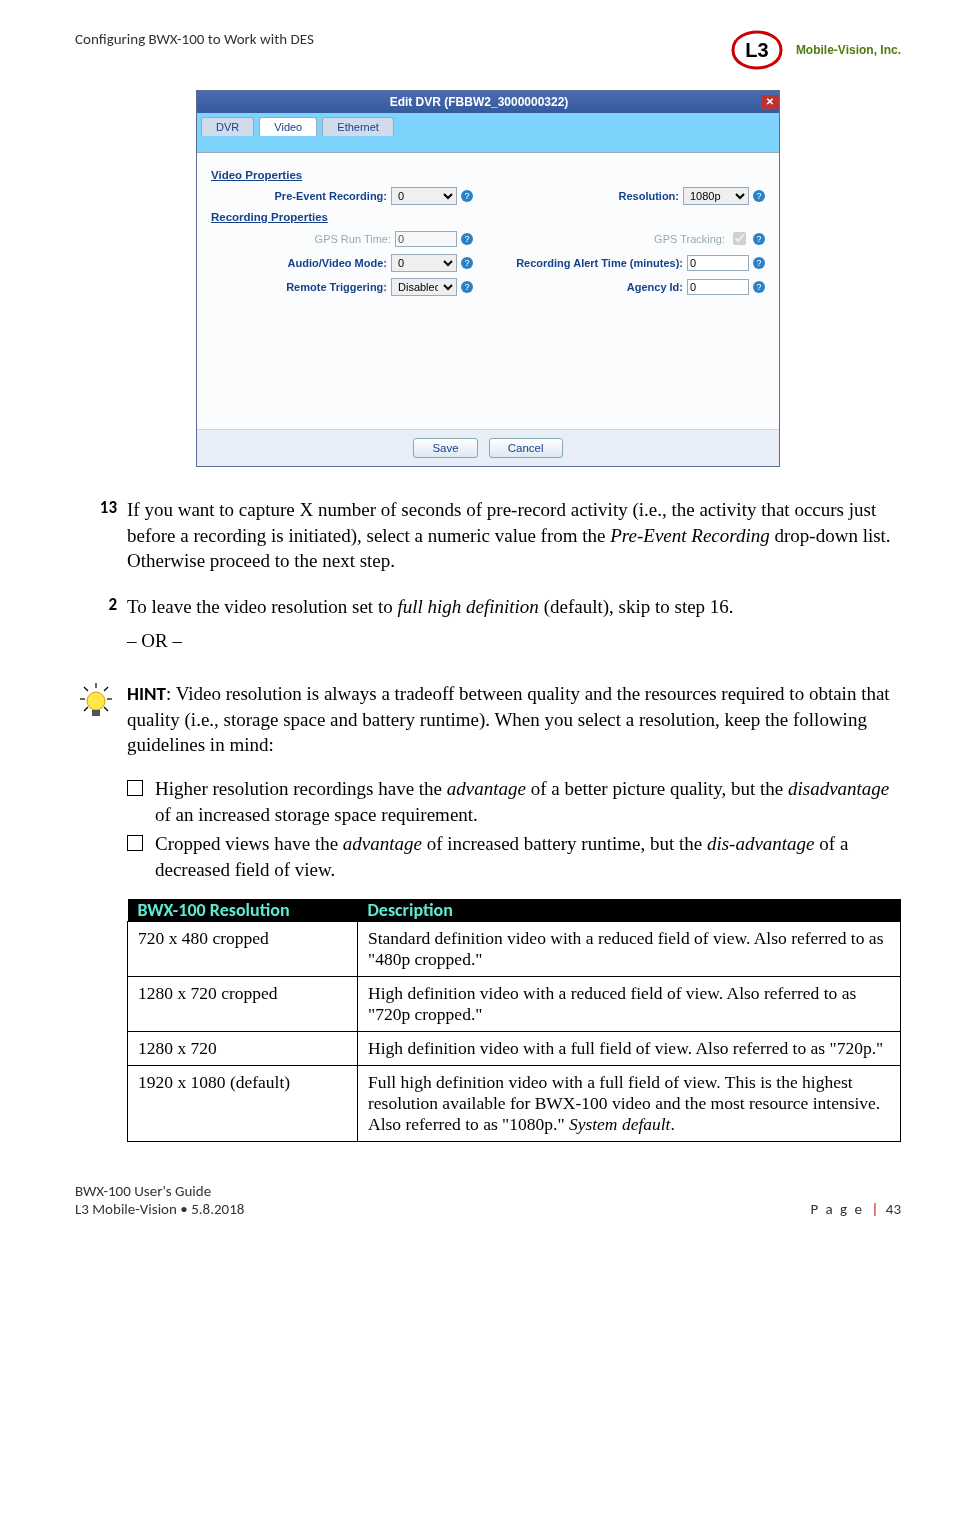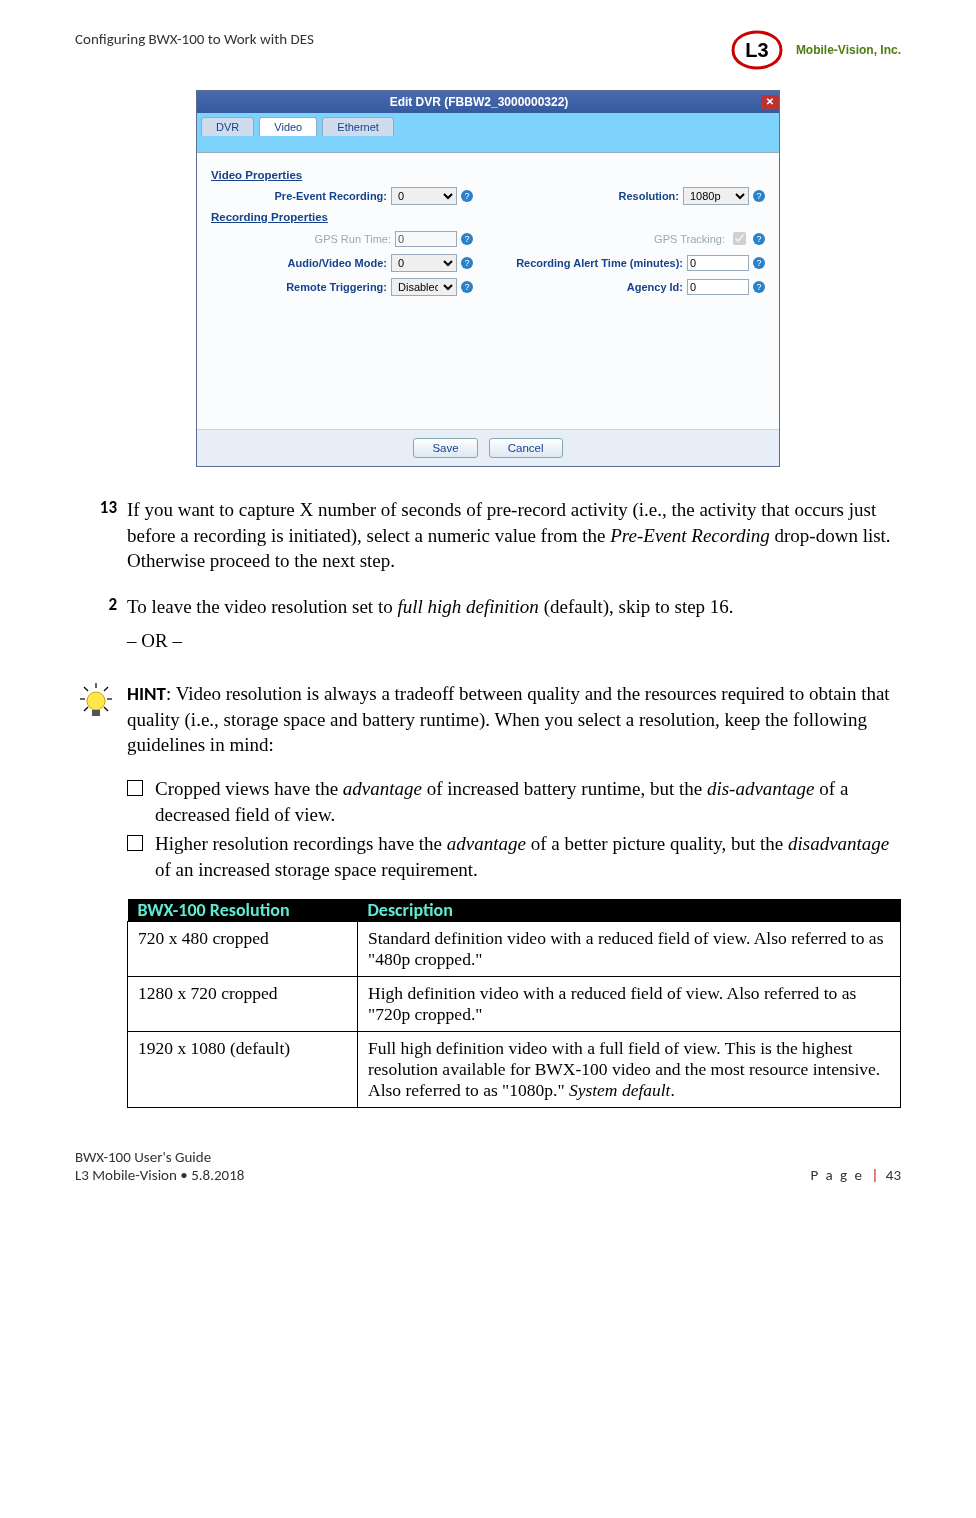--- a/index.html
+++ b/index.html
@@ -379,27 +379,27 @@
     </div>
     <div class="hint-text">
       <span class="label">HINT</span><span>: Video resolution is always a tradeoff between quality and the resources required to obtain that quality (i.e., storage space and battery runtime). When you select a resolution, keep the following guidelines in mind:</span>
     </div>
   </div>
 
   <div class="bullets">
     <div class="bullet">
       <span class="box"></span>
       <div>
-        <span>Cropped views have the </span><em class="iw">advantage</em><span> of increased battery runtime, but the </span><em class="iw">dis-advantage</em><span> of a decreased field of view.</span>
+        <span>Higher resolution recordings have the </span><em class="iw">advantage</em><span> of a better picture quality, but the </span><em class="iw">disadvantage</em><span> of an increased storage space requirement.</span>
       </div>
     </div>
     <div class="bullet">
       <span class="box"></span>
       <div>
-        <span>Higher resolution recordings have the </span><em class="iw">advantage</em><span> of a better picture quality, but the </span><em class="iw">disadvantage</em><span> of an increased storage space requirement.</span>
+        <span>Cropped views have the </span><em class="iw">advantage</em><span> of increased battery runtime, but the </span><em class="iw">dis-advantage</em><span> of a decreased field of view.</span>
       </div>
     </div>
   </div>
 
 
   <table class="res">
     <thead>
       <tr>
         <th>BWX-100 Resolution</th>
         <th>Description</th>
@@ -408,20 +408,24 @@
     <tbody>
       <tr>
         <td>720 x 480 cropped</td>
         <td>Standard definition video with a reduced field of view. Also referred to as "480p cropped."</td>
       </tr>
       <tr>
         <td>1280 x 720 cropped</td>
         <td>High definition video with a reduced field of view. Also referred to as "720p cropped."</td>
       </tr>
       <tr>
+        <td>1280 x 720</td>
+        <td>High definition video with a full field of view. Also referred to as "720p."</td>
+      </tr>
+      <tr>
         <td>1920 x 1080 (default)</td>
         <td>
           <span>Full high definition video with a full field of view. This is the highest resolution available for BWX-100 video and the most resource intensive. Also referred to as "1080p." </span><span class="sysdef">System default</span><span>.</span>
         </td>
       </tr>
     </tbody>
   </table>
 
   <div class="footer">
     <div>

